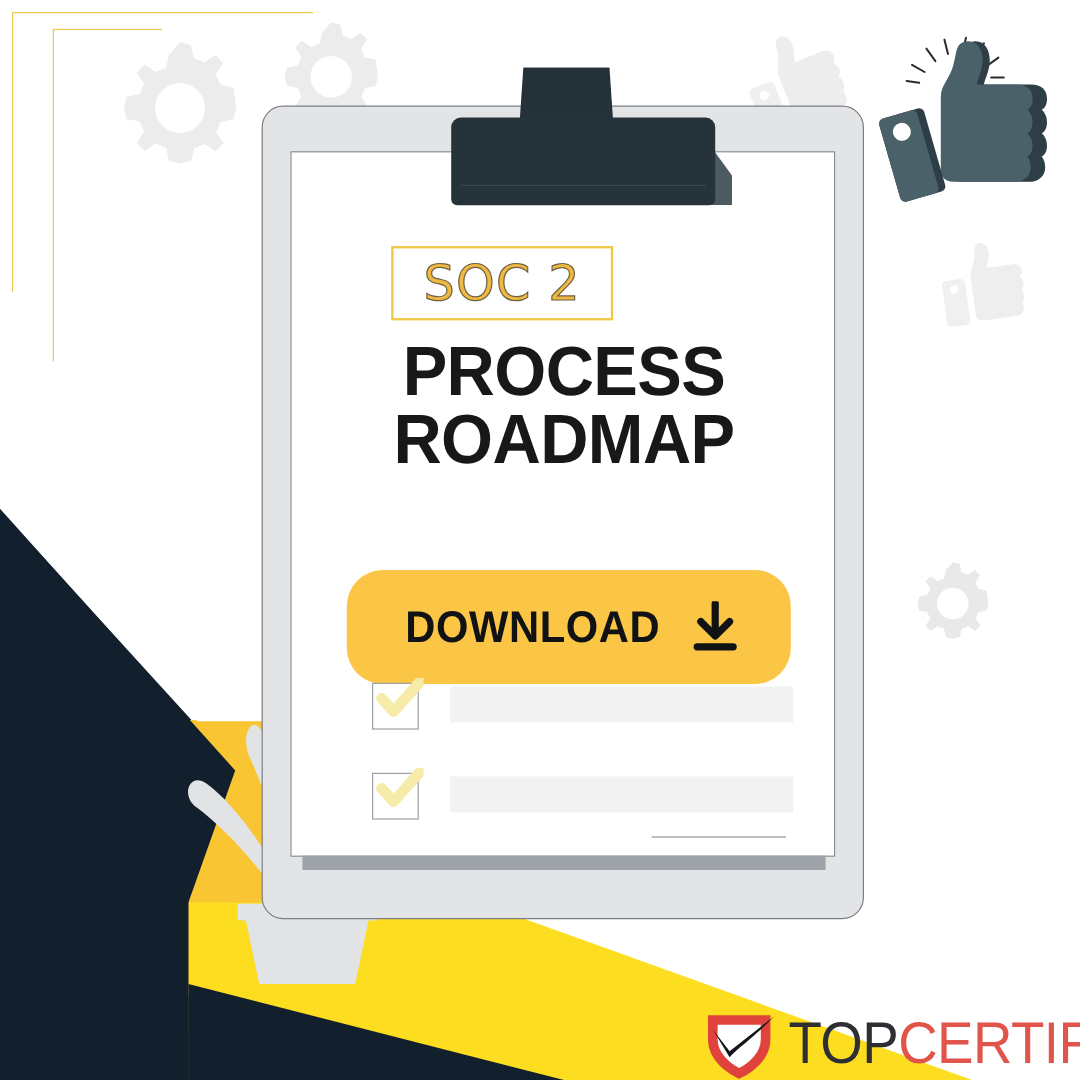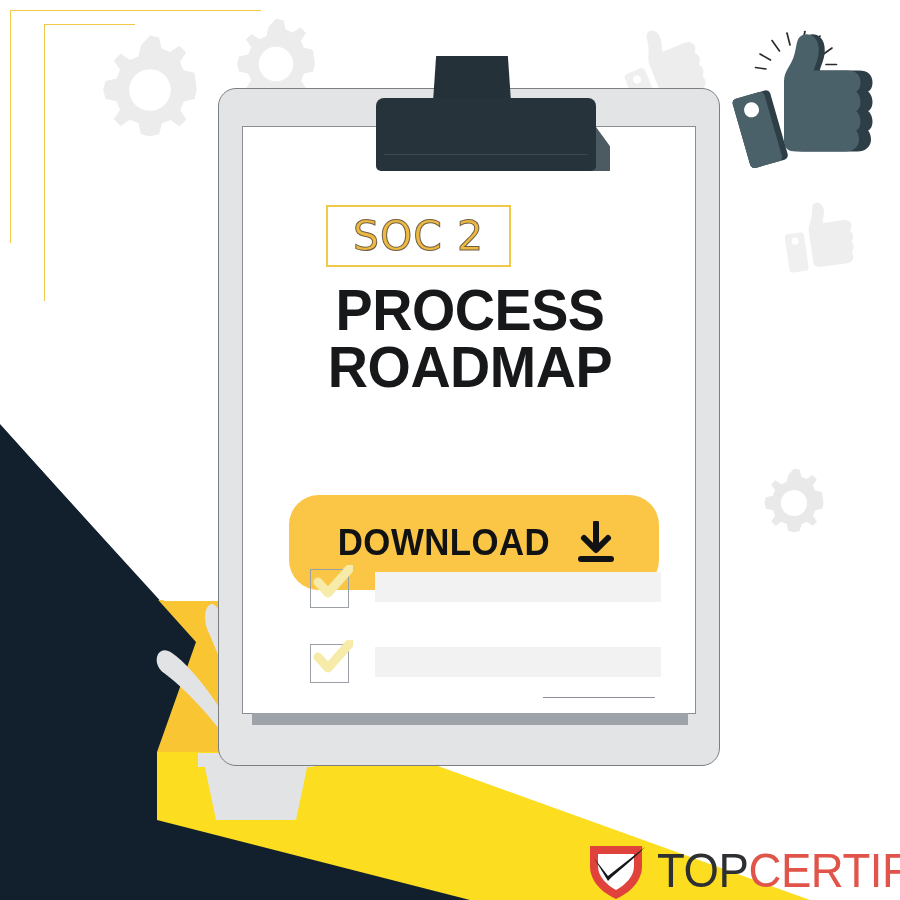--- a/index.html
+++ b/index.html
@@ -88,21 +88,21 @@
     font-family:"Liberation Sans",sans-serif;
     font-weight:bold;
     font-size:58px;line-height:0.98;
     letter-spacing:-0.5px;
     color:#17181a;
     transform:scaleX(0.96);
   }
   .headline div{white-space:nowrap;}
 
   .dl-btn{
-    position:absolute;left:46px;top:368px;width:370px;height:95px;
+    position:absolute;left:46px;top:348px;width:370px;height:95px;
     background:#FBC546;border-radius:30px;
     display:flex;align-items:center;justify-content:center;gap:18px;
     cursor:pointer;
   }
   .dl-label{
     font-family:"Liberation Sans",sans-serif;
     font-weight:bold;font-size:37px;letter-spacing:0.5px;
     color:#111214;transform:scaleX(0.94);
   }
   .chk-box{

